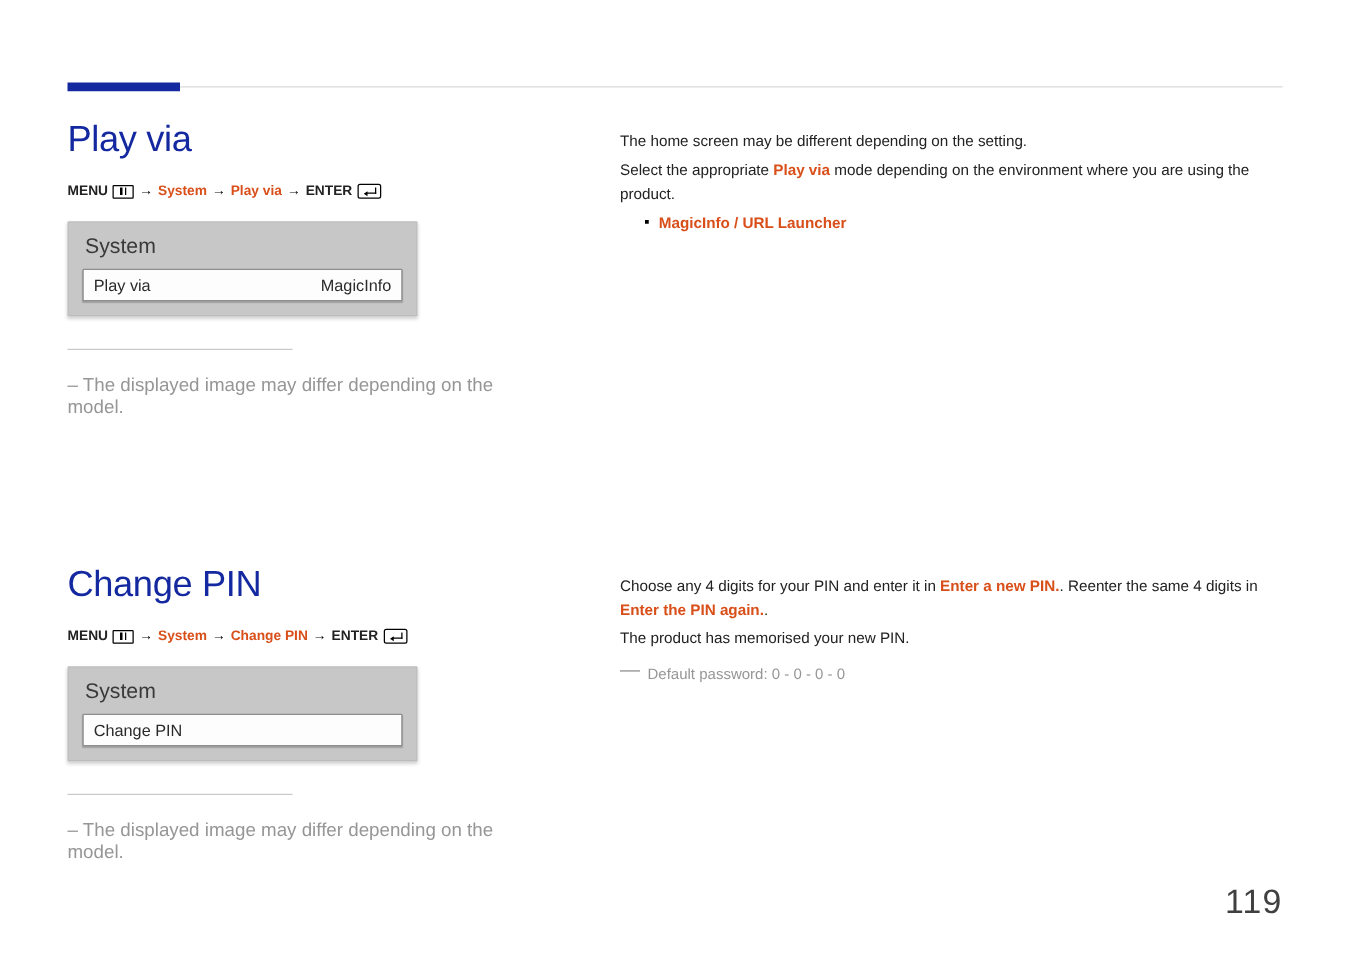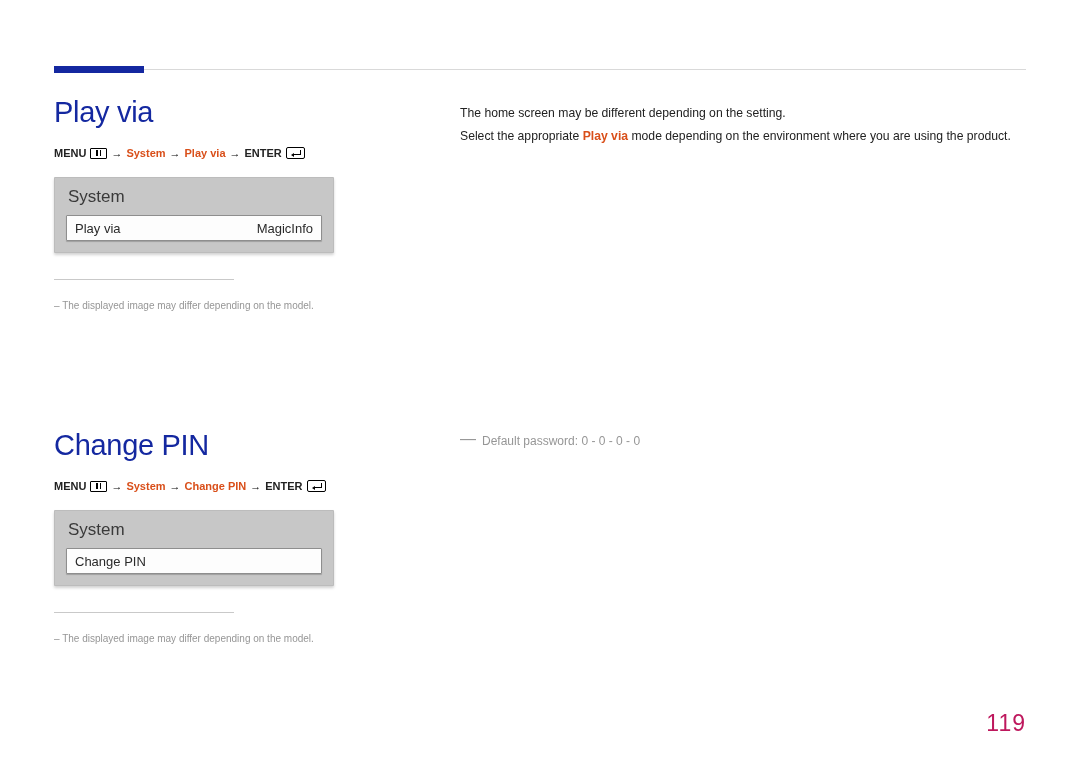--- a/index.html
+++ b/index.html
@@ -36,21 +36,21 @@
     position: absolute;
     top: 69px;
     left: 54px;
     right: 54px;
     height: 1px;
     background: #d9d9d9;
     z-index: 1;
   }
   .columns {
     display: flex;
-    gap: 44px;
+    gap: 80px;
     margin-top: 30px;
   }
   .left {
     width: 362px;
     flex: 0 0 362px;
   }
   .right {
     flex: 1;
     font-size: 12.2px;
     line-height: 1.55;
@@ -147,21 +147,21 @@
   }
 
   .footnote-hr {
     width: 180px;
     height: 1px;
     background: #c9c9c9;
     margin-top: 26px;
     margin-bottom: 8px;
   }
   .footnote {
-    font-size: 10px;
+    font-size: 15px;
     color: var(--muted);
     margin-top: 20px;
   }
   .footnote::before {
     content: "– ";
   }
 
   .right p { margin: 0 0 4px 0; }
   .right .orange { color: var(--orange); font-weight: 600; }
   .bullet-row {
@@ -190,22 +190,22 @@
     font-size: 16px;
     line-height: 12px;
     display: inline-block;
     transform: translateY(1px);
   }
 
   .page-number {
     position: absolute;
     bottom: 26px;
     right: 54px;
-    font-size: 23px;
-    color: #be185d;
+    font-size: 27px;
+    color: #404040;
     font-weight: 300;
     letter-spacing: 1px;
   }
 </style>
 </head>
 <body>
 
 <div class="page">
   <div class="marker"></div>
   <div class="hr-top"></div>
@@ -267,25 +267,33 @@
 
     </div>
 
     <div class="right">
 
       <div>
         <p>The home screen may be different depending on the setting.</p>
         <p>
           <span>Select the appropriate </span><span class="orange">Play via</span><span> mode depending on the environment where you are using the product.</span>
         </p>
+        <div class="bullet-row">
+          <span class="dot"></span>
+          <span class="orange">MagicInfo / URL Launcher</span>
+        </div>
       </div>
 
       <div style="height: 272px"></div>
 
       <div>
+        <p>
+          <span>Choose any 4 digits for your PIN and enter it in </span><span class="orange">Enter a new PIN.</span><span>. Reenter the same 4 digits in </span><span class="orange">Enter the PIN again.</span><span>.</span>
+        </p>
+        <p>The product has memorised your new PIN.</p>
         <div class="default-note">
           <span class="bar">―</span>
           <span>Default password: 0 - 0 - 0 - 0</span>
         </div>
       </div>
 
     </div>
   </div>
 
   <div class="page-number">119</div>

